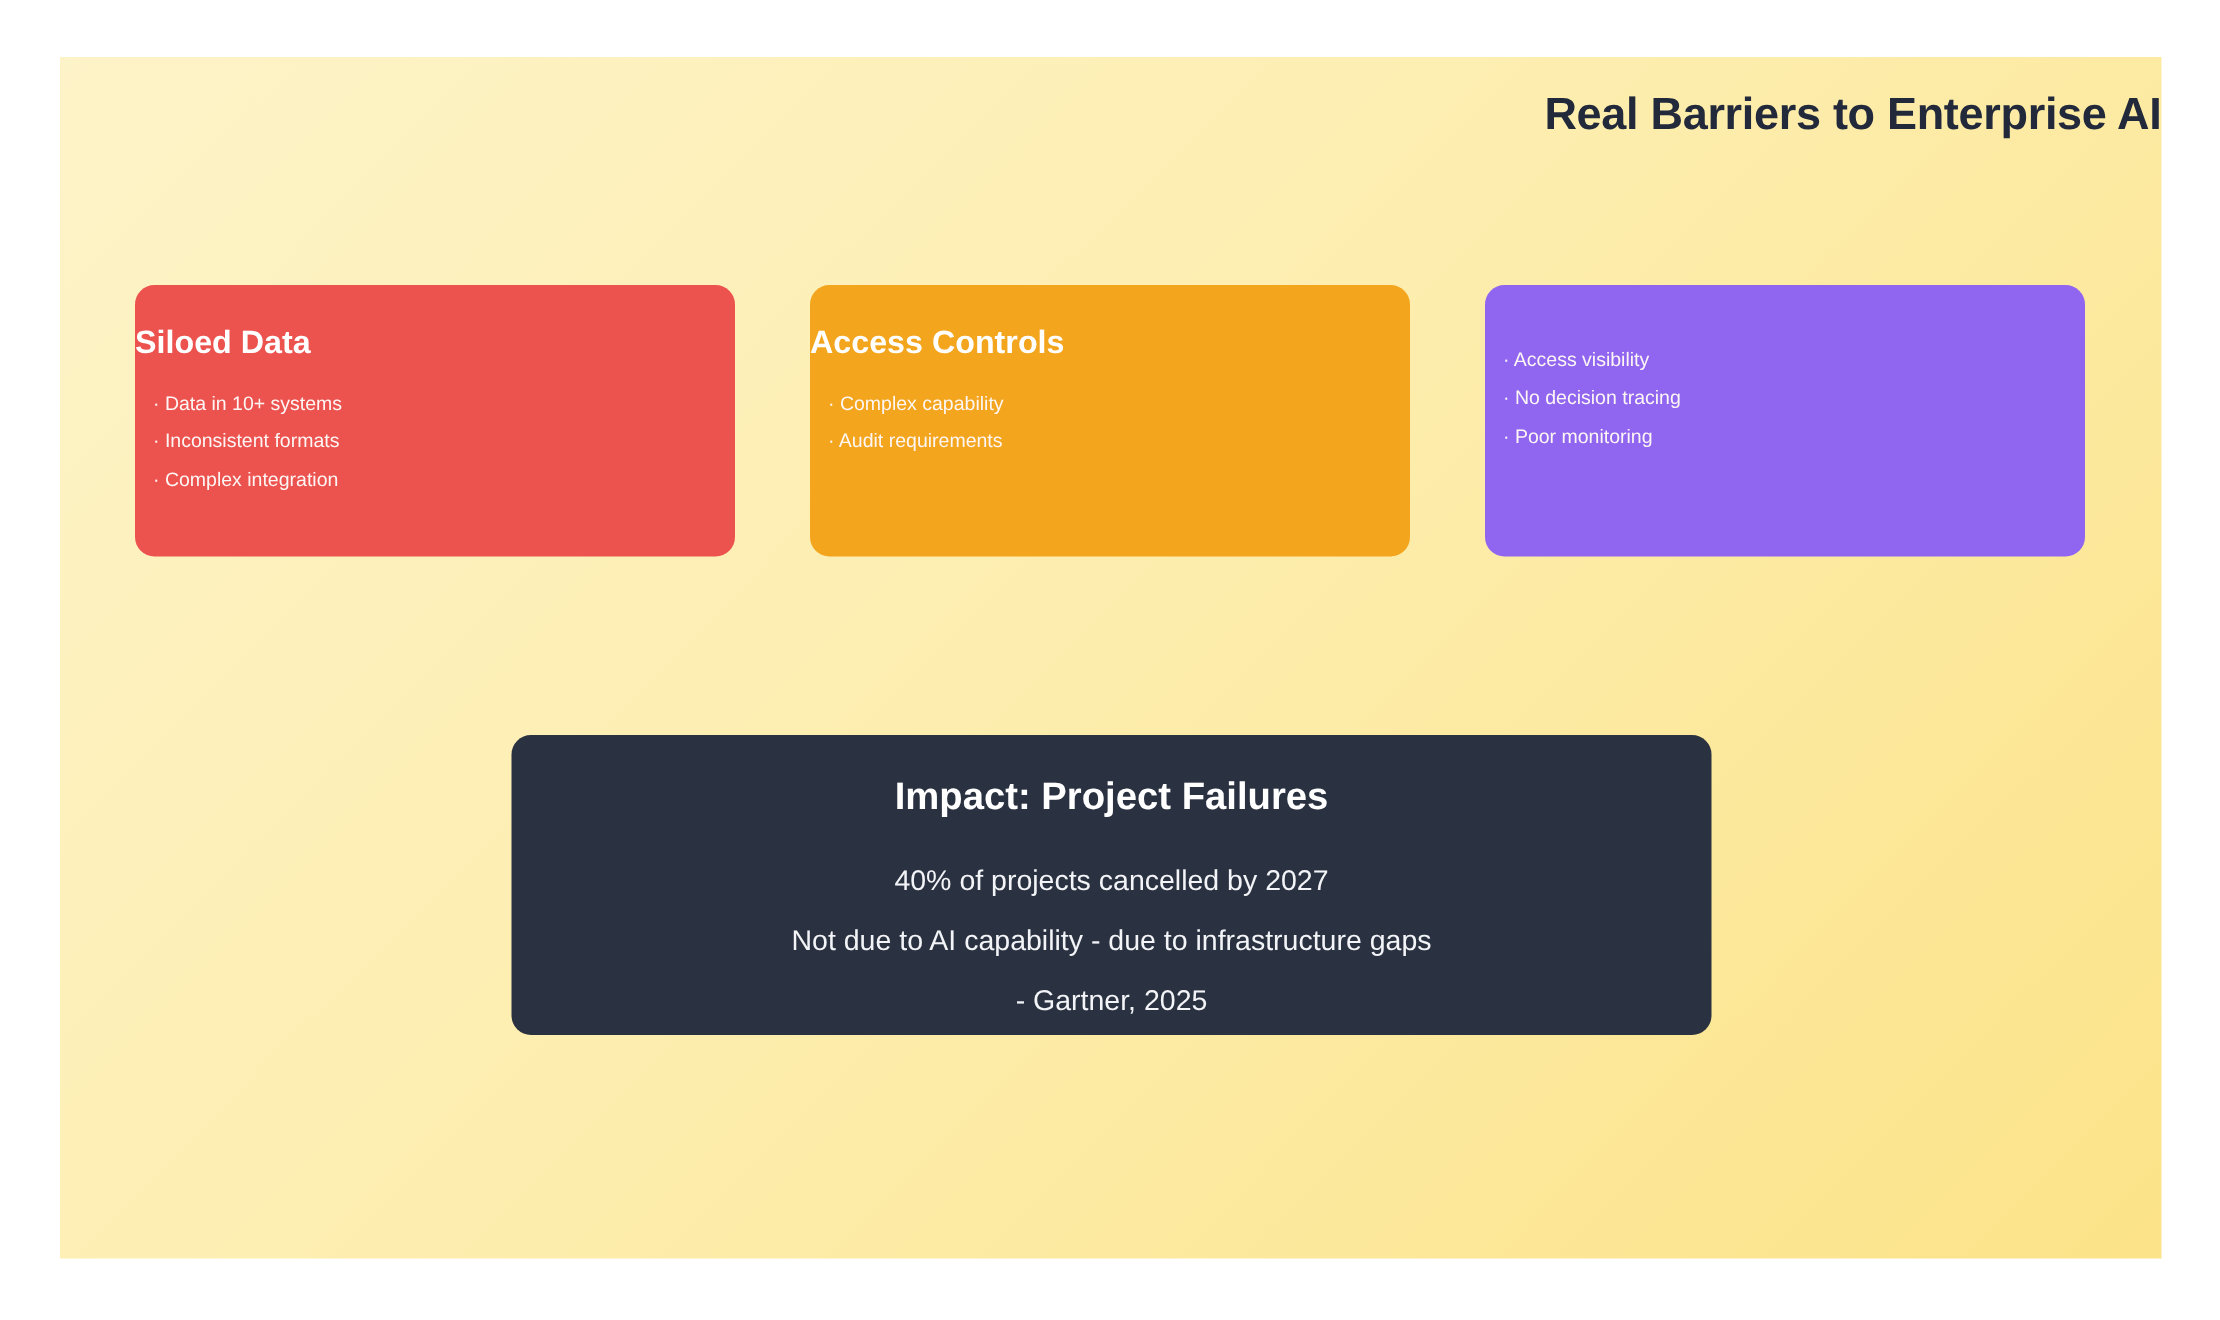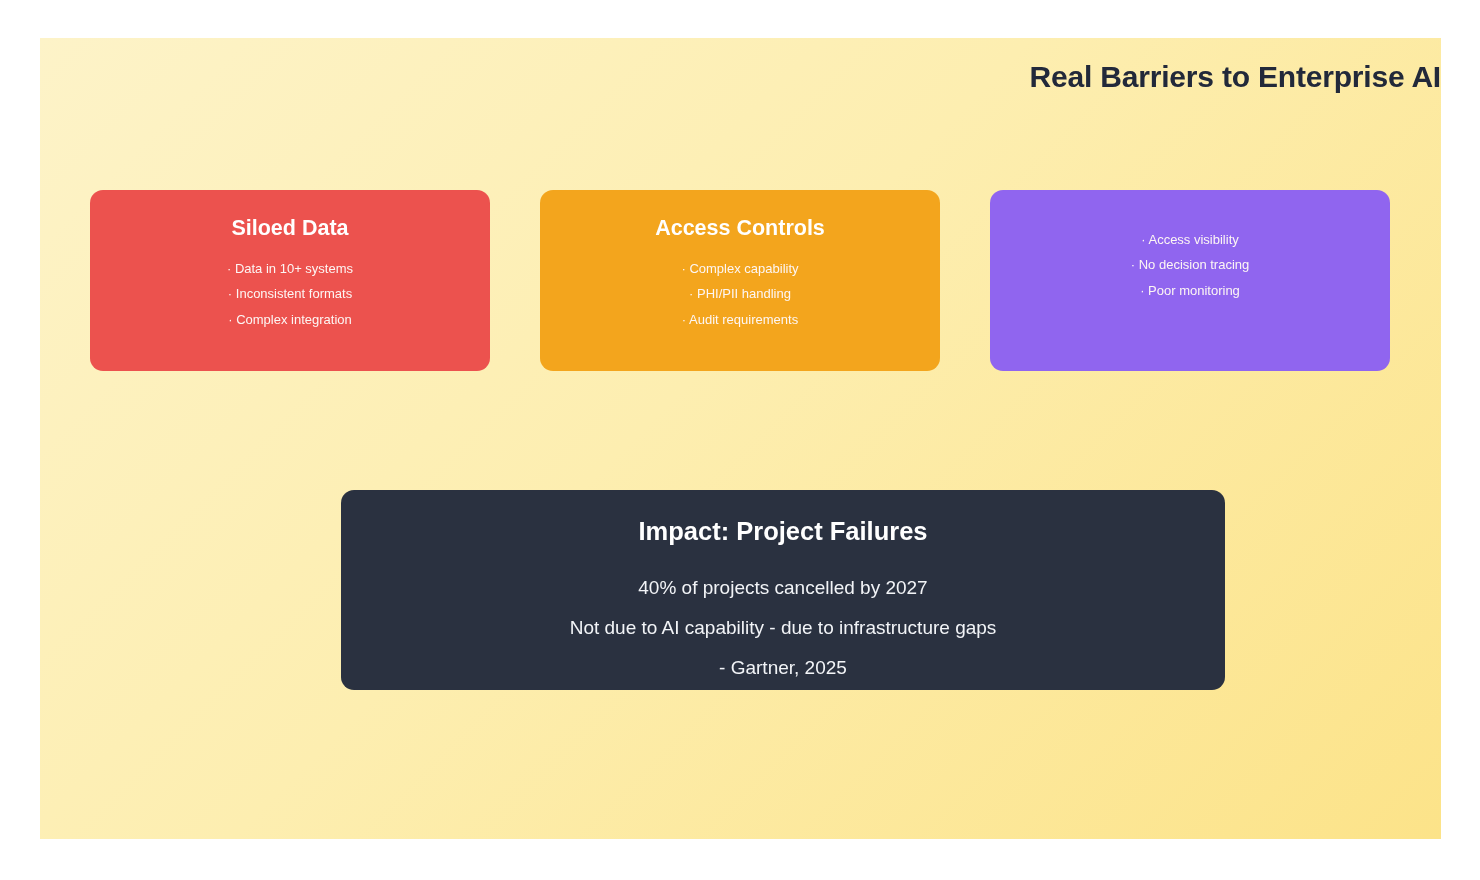--- a/index.html
+++ b/index.html
@@ -45,21 +45,21 @@
     height: 181px;
   }
   .card {
     position: absolute;
     top: 0;
     width: 400px;
     height: 181px;
     border-radius: 13px;
     box-sizing: border-box;
     padding-top: 25px;
-    text-align: center;
+    text-align: left;
     color: #ffffff;
   }
   .card.c0 { left: 0px; }
   .card.c1 { left: 450px; }
   .card.c2 { left: 900px; }
 
   .card-title {
     font-size: 21.5px;
     font-weight: bold;
     color: #ffffff;
@@ -76,21 +76,21 @@
     line-height: 25.3px;
     color: #fdf6f4;
     white-space: nowrap;
   }
 
   
   .impact-card {
     position: absolute;
     left: 301px;
     top: 452px;
-    width: 884px;
+    width: 800px;
     height: 200px;
     border-radius: 13px;
     box-sizing: border-box;
     padding-top: 26px;
     text-align: center;
   }
   .impact-title {
     font-size: 25.5px;
     font-weight: bold;
     color: #ffffff;
@@ -119,21 +119,20 @@
         <li class="card-bullet">· Data in 10+ systems</li>
         <li class="card-bullet">· Inconsistent formats</li>
         <li class="card-bullet">· Complex integration</li>
       </ul>
     </div>
 
     <div class="card c1" style="background: rgb(243, 165, 29);">
       <div class="card-title">Access Controls</div>
       <ul class="card-bullets">
         <li class="card-bullet">· Complex capability</li>
-        <li class="card-bullet">· PHI/PII handling</li>
         <li class="card-bullet">· Audit requirements</li>
       </ul>
     </div>
 
     <div class="card c2" style="background: rgb(144, 101, 239);">
       <ul class="card-bullets">
         <li class="card-bullet">· Access visibility</li>
         <li class="card-bullet">· No decision tracing</li>
         <li class="card-bullet">· Poor monitoring</li>
       </ul>

